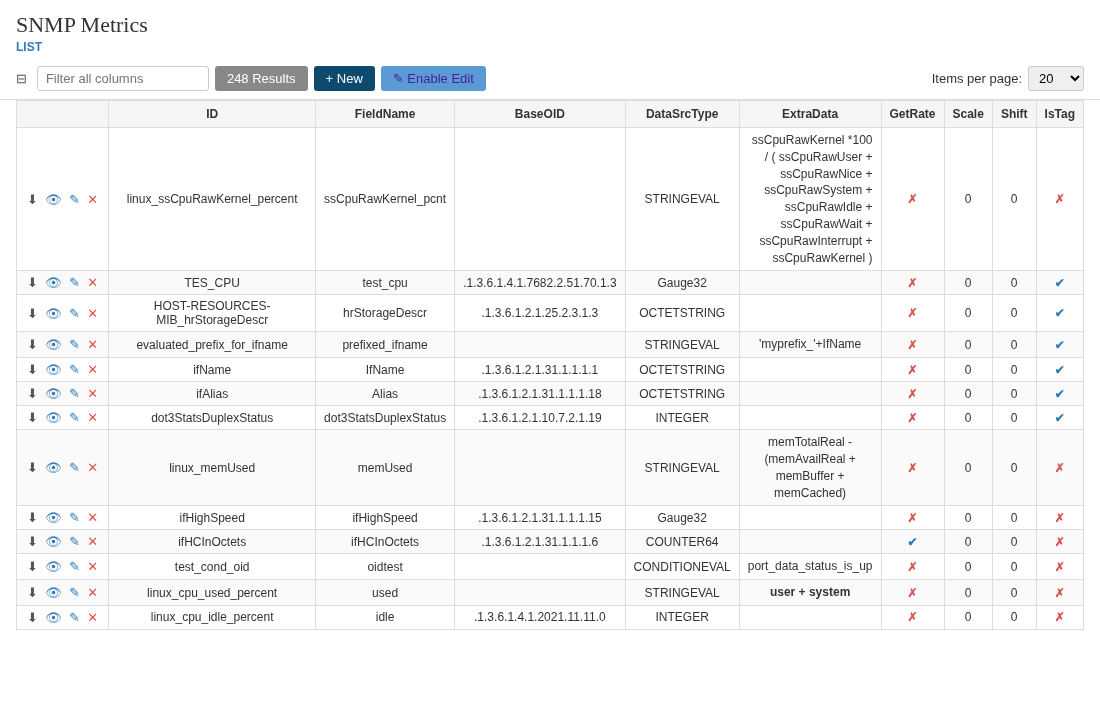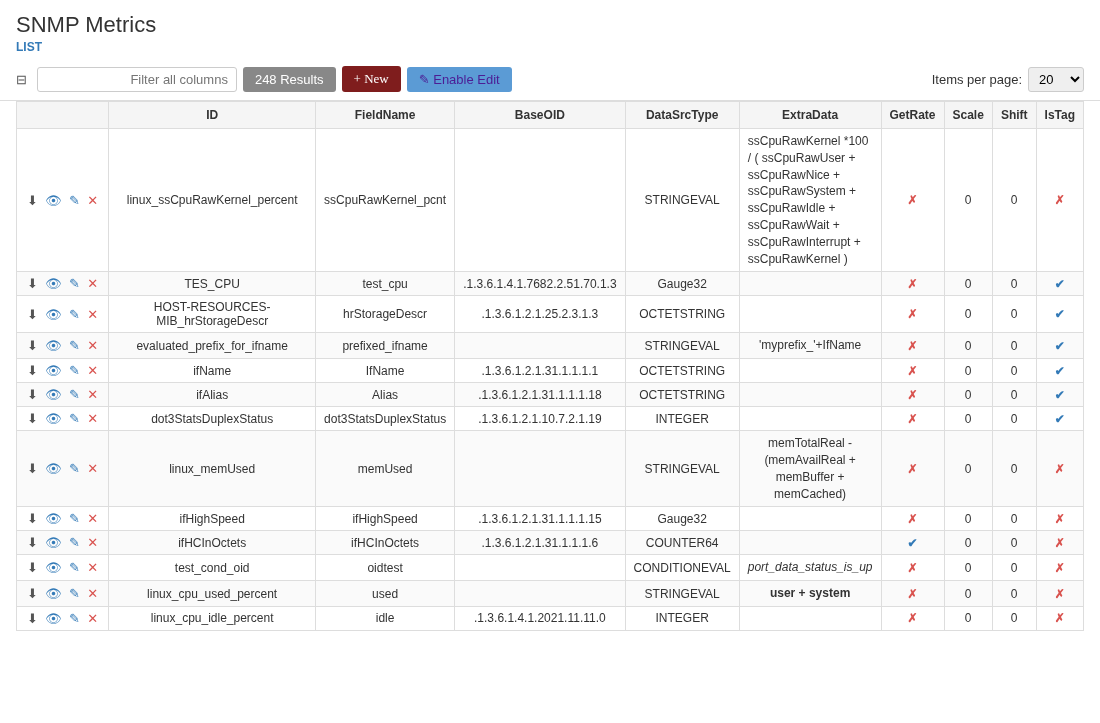--- a/index.html
+++ b/index.html
@@ -1,28 +1,28 @@
 <!DOCTYPE html>
 <html><head>
   <meta charset="utf-8">
   <style>
     * { box-sizing: border-box; margin: 0; padding: 0; }
     body { font-family: Arial, sans-serif; font-size: 13px; background: #fff; color: #333; }
 
     .page-header { padding: 12px 16px 4px 16px; }
-    .page-title { font-size: 22px; font-weight: normal; color: #333; }
+    .page-title { font-size: 22px; font-weight: normal; color: #333; font-family: Liberation Serif, serif; }
     .breadcrumb { font-size: 12px; color: #337ab7; margin-top: 2px; }
     .breadcrumb span { color: #337ab7; font-weight: bold; }
 
     .toolbar { display: flex; align-items: center; padding: 8px 16px; gap: 6px; border-bottom: 1px solid #ddd; }
     .filter-icon { color: #555; margin-right: 4px; }
-    .filter-input { border: 1px solid #ccc; border-radius: 3px; padding: 4px 8px; font-size: 13px; width: 200px; color: #aaa; text-align: right; }
+    .filter-input { border: 1px solid #ccc; border-radius: 3px; padding: 4px 8px; font-size: 13px; width: 172px; color: #aaa; }
     .btn { padding: 5px 12px; border: none; border-radius: 3px; cursor: pointer; font-size: 13px; display: inline-flex; align-items: center; gap: 4px; }
     .btn-results { background: #888; color: #ffffff; }
-    .btn-new { background: #7f1d1d; color: #fff; font-family: Liberation Serif, serif; }
+    .btn-new { background: #0c4a6e; color: #fff; }
     .btn-enable-edit { background: #5b9bd5; color: #4c1d95; }
     .items-per-page { margin-left: auto; display: flex; align-items: center; gap: 6px; font-size: 13px; }
     .items-per-page select { border: 1px solid #ccc; padding: 3px 6px; border-radius: 3px; font-size: 13px; }
 
     .table-wrap { overflow-x: auto; padding: 0 16px; }
     table { width: 100%; border-collapse: collapse; font-size: 12px; padding-left: 16px; }
     thead th {
       background: #f5f5f5;
       border: 1px solid #ddd;
       padding: 6px 8px;
@@ -93,21 +93,21 @@
           <td class="actions">
     <span class="action-icon" title="Download">⬇</span>
     <span class="action-icon blue" title="View">👁</span>
     <span class="action-icon blue" title="Edit">✎</span>
     <span class="action-icon red" title="Delete">✕</span>
   </td>
           <td>linux_ssCpuRawKernel_percent</td>
           <td>ssCpuRawKernel_pcnt</td>
           <td></td>
           <td>STRINGEVAL</td>
-          <td class="multiline" style="white-space: pre-line; text-align: left;">ssCpuRawKernel *100
+          <td class="multiline" style="white-space: pre-line; text-align: right;">ssCpuRawKernel *100
 / ( ssCpuRawUser +
 ssCpuRawNice +
 ssCpuRawSystem +
 ssCpuRawIdle +
 ssCpuRawWait +
 ssCpuRawInterrupt +
 ssCpuRawKernel )</td>
           <td><span class="cross">✗</span></td>
           <td>0</td>
           <td>0</td>
@@ -273,21 +273,21 @@
           <td class="actions">
     <span class="action-icon" title="Download">⬇</span>
     <span class="action-icon blue" title="View">👁</span>
     <span class="action-icon blue" title="Edit">✎</span>
     <span class="action-icon red" title="Delete">✕</span>
   </td>
           <td>test_cond_oid</td>
           <td>oidtest</td>
           <td></td>
           <td>CONDITIONEVAL</td>
-          <td class="multiline" style="white-space: pre-line; text-align: center; font-style: italic;">port_data_status_is_up</td>
+          <td class="multiline" style="white-space: pre-line; text-align: center;">port_data_status_is_up</td>
           <td><span class="cross">✗</span></td>
           <td>0</td>
           <td>0</td>
           <td><span class="cross">✗</span></td>
         </tr>
         <tr class="row-alt">
           <td class="actions">
     <span class="action-icon" title="Download">⬇</span>
     <span class="action-icon blue" title="View">👁</span>
     <span class="action-icon blue" title="Edit">✎</span>

